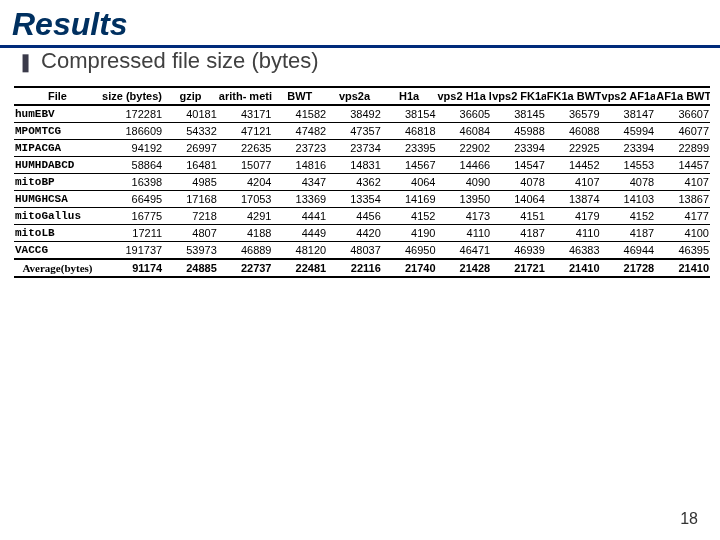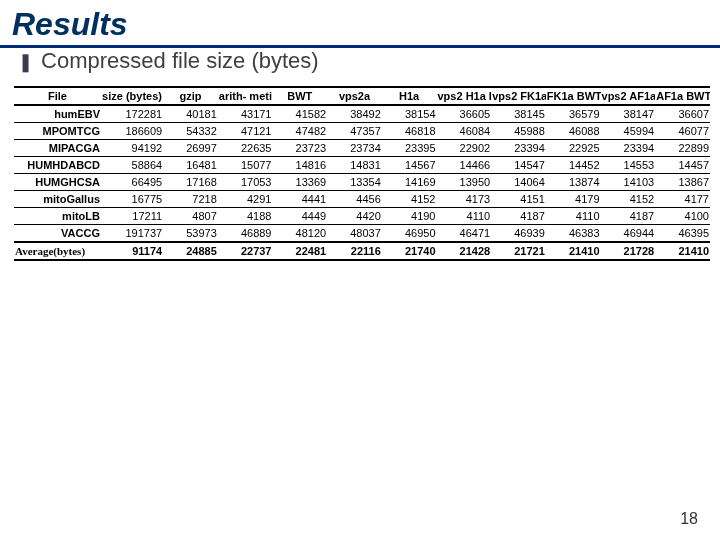--- a/index.html
+++ b/index.html
@@ -52,34 +52,34 @@
     white-space: nowrap;
   }
   th {
     font-weight: bold;
     text-align: center;
     vertical-align: bottom;
     border-bottom: 2px solid #000;
     border-top: 2px solid #000;
   }
   td.file {
-    text-align: right;
-    font-family: Liberation Sans, sans-serif;
+    text-align: left;
+    font-family: Liberation Mono, monospace;
     font-weight: bold;
   }
   tr.data td {
     border-bottom: 1px solid #000;
   }
   tr.avg td {
     font-weight: bold;
     border-top: 2px solid #000;
     border-bottom: 2px solid #000;
   }
   tr.avg td.file {
-    text-align: left;
+    text-align: center;
     font-family: "Times New Roman", serif;
   }
   col.cfile { width: 70px; }
   col.cnum  { width: 44px; }
   col.csize { width: 50px; }
 
   .pagenum {
     position: absolute;
     right: 22px;
     bottom: 12px;
@@ -181,20 +181,34 @@
           <td>14816</td>
           <td>14831</td>
           <td>14567</td>
           <td>14466</td>
           <td>14547</td>
           <td>14452</td>
           <td>14553</td>
           <td>14457</td>
         </tr>
         <tr class="data">
+          <td class="file">mitoBP</td>
+          <td>16398</td>
+          <td>4985</td>
+          <td>4204</td>
+          <td>4347</td>
+          <td>4362</td>
+          <td>4064</td>
+          <td>4090</td>
+          <td>4078</td>
+          <td>4107</td>
+          <td>4078</td>
+          <td>4107</td>
+        </tr>
+        <tr class="data">
           <td class="file">HUMGHCSA</td>
           <td>66495</td>
           <td>17168</td>
           <td>17053</td>
           <td>13369</td>
           <td>13354</td>
           <td>14169</td>
           <td>13950</td>
           <td>14064</td>
           <td>13874</td>

